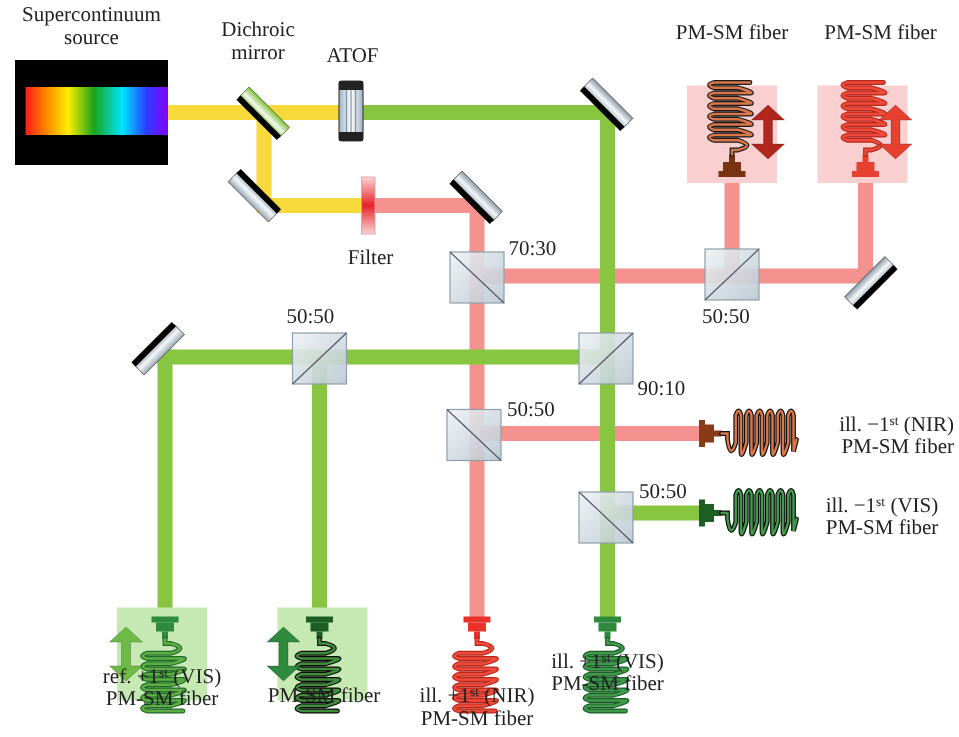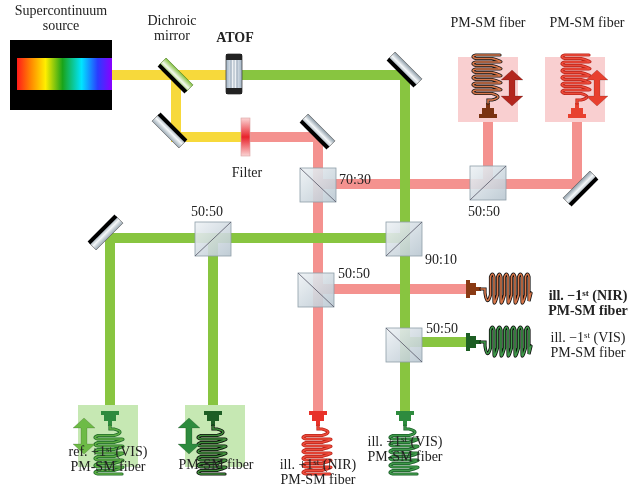--- a/index.html
+++ b/index.html
@@ -210,38 +210,38 @@
 
 
 <div class="lbl" style="left:6px;top:3px;width:110px;">
   <div>Supercontinuum</div>
   <div>source</div>
 </div>
 <div class="lbl" style="left:140px;top:13px;width:64px;">
   <div>Dichroic</div>
   <div>mirror</div>
 </div>
-<div class="lbl" style="left:210px;top:30px;width:50px;font-weight:bold;">ATOF</div>
+<div class="lbl" style="left:210px;top:30px;width:50px;">ATOF</div>
 <div class="lbl" style="left:222px;top:165px;width:50px;">Filter</div>
 
-<div class="ratio" style="left:339px;top:172px;">70:30</div>
+<div class="ratio" style="left:339px;top:159px;">70:30</div>
 <div class="ratio" style="left:468px;top:204px;">50:50</div>
 <div class="ratio" style="left:425px;top:232px;margin-top:20px;">90:10</div>
 <div class="ratio" style="left:191px;top:204px;">50:50</div>
 <div class="ratio" style="left:338px;top:266px;">50:50</div>
 <div class="ratio" style="left:426px;top:321px;">50:50</div>
 
 
 <div class="lbl" style="left:440px;top:15px;width:96px;">
   <div>PM-SM fiber</div>
 </div>
 <div class="lbl" style="left:537px;top:15px;width:100px;">
   <div>PM-SM fiber</div>
 </div>
-<div class="lbl" style="left:540px;top:288px;width:96px;text-align:center;font-weight:bold;">
+<div class="lbl" style="left:540px;top:276px;width:96px;text-align:right;">
   <div><span>ill. −1</span><sup>st</sup><span> (NIR)</span></div>
   <div>PM-SM fiber</div>
 </div>
 <div class="lbl" style="left:540px;top:330px;width:96px;text-align:center;">
   <div><span>ill. −1</span><sup>st</sup><span> (VIS)</span></div>
   <div>PM-SM fiber</div>
 </div>
 <div class="lbl" style="left:58px;top:444px;width:100px;">
   <div><span>ref. +1</span><sup>st</sup><span> (VIS)</span></div>
   <div>PM-SM fiber</div>

